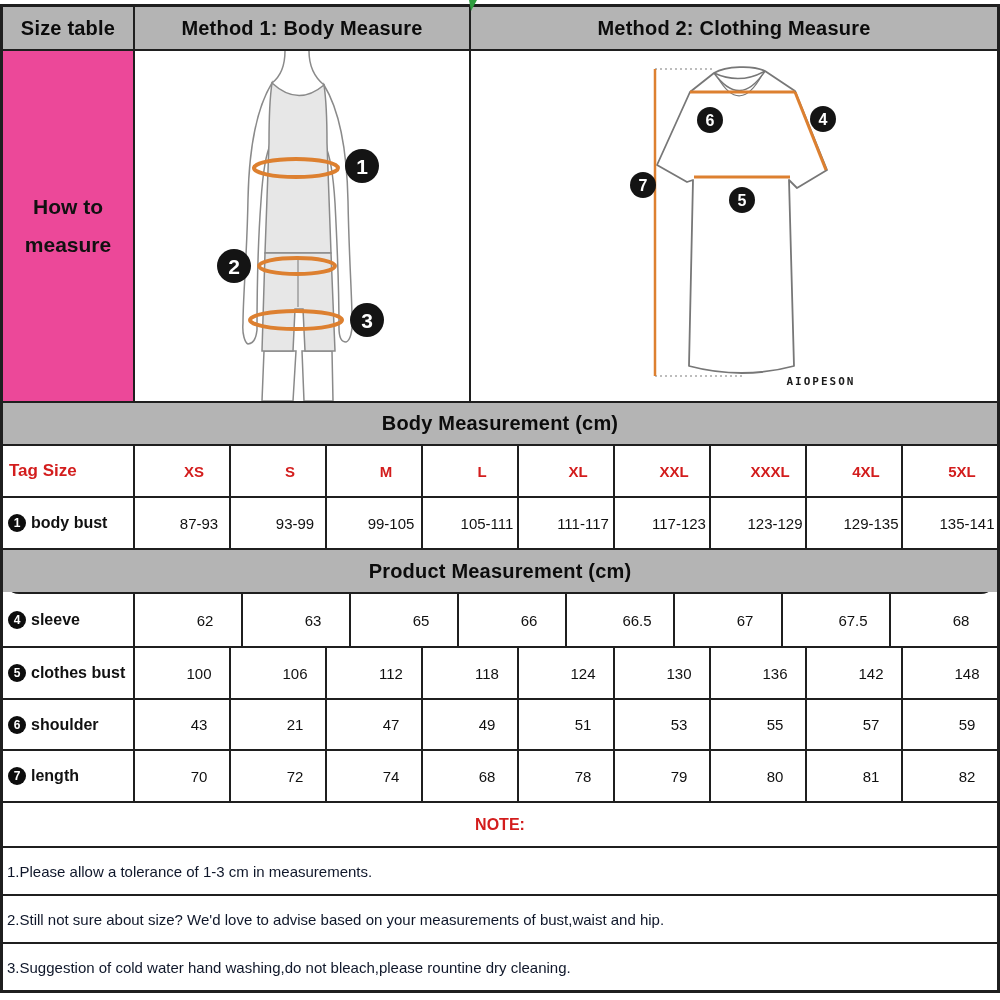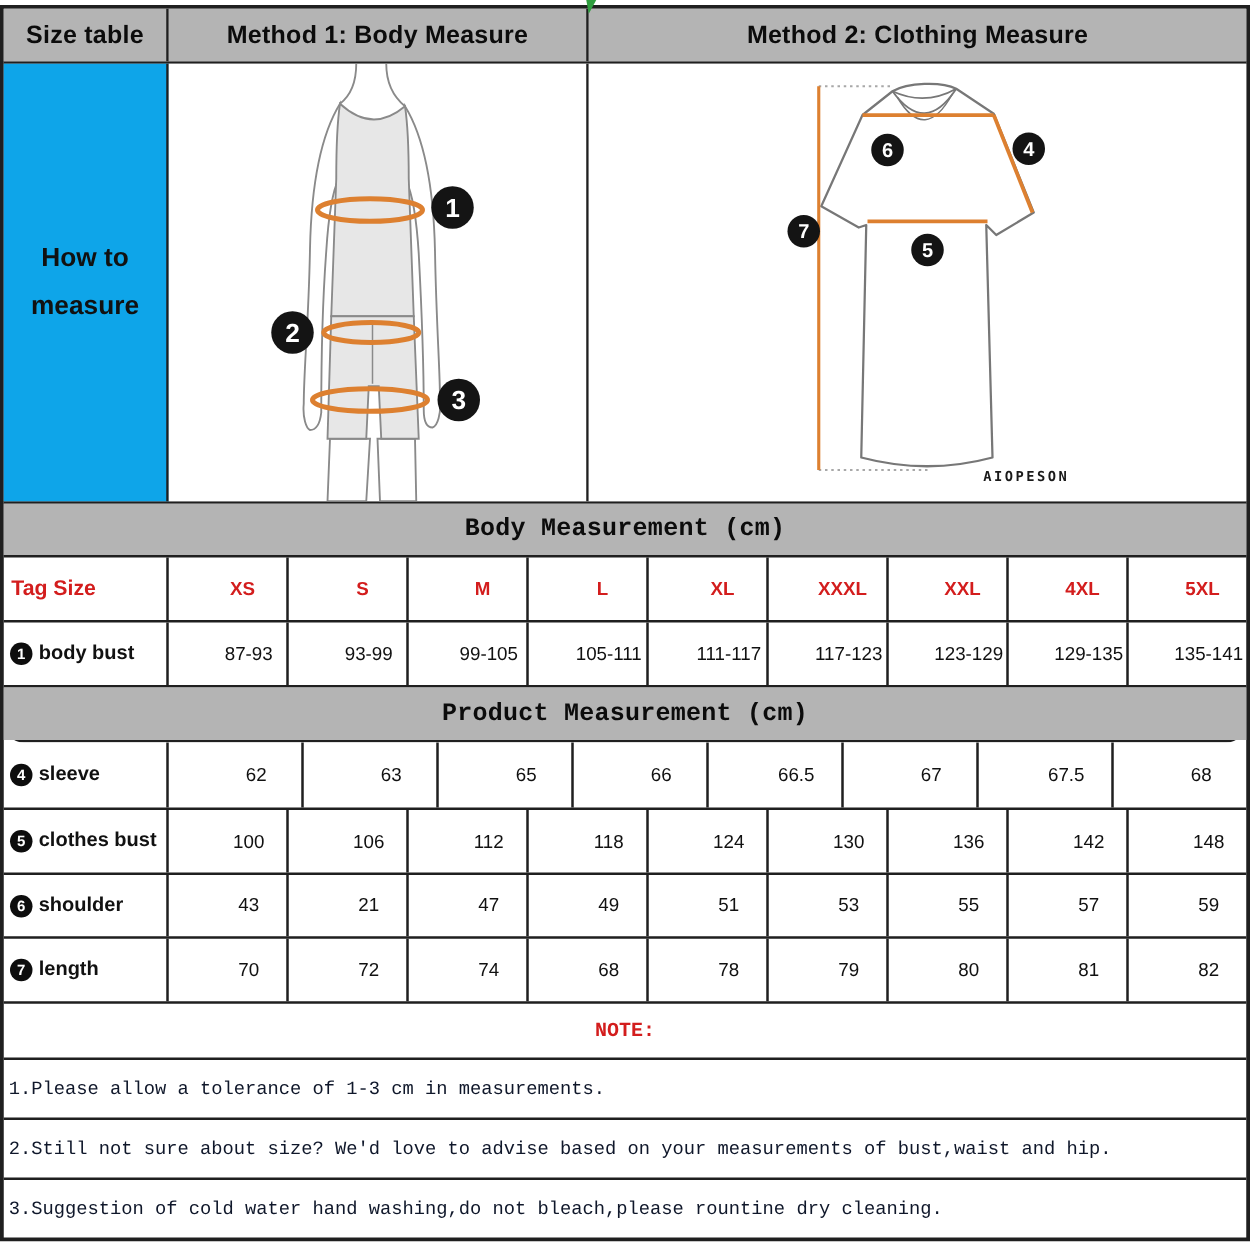--- a/index.html
+++ b/index.html
@@ -13,40 +13,40 @@
   .row { display:flex; border-bottom:2px solid #1f1f1f; }
   .row:last-child { border-bottom:none; }
 
   .cell { border-right:2px solid #1f1f1f; display:flex; align-items:center; justify-content:center;
     overflow:hidden; }
   .cell:last-child { border-right:none; }
 
   .c0   { flex:0 0 132px; }
   .cm1  { flex:0 0 336px; }
   .cflex{ flex:1; }
-  .cfull{ flex:1;font-family:Liberation Mono, monospace; }
+  .cfull{ flex:1; }
 
   .gray { background:#b4b4b4; }
   .hdr  { font-weight:bold; font-size:20px; color:#0c0c0c; letter-spacing:0.2px; }
 
   .r-top      { height:44px; }
   .r-howto    { height:352px; }
   .r-bar1     { height:43px; }
   .r-sizes    { height:52px;gap:24px; }
   .r-bust     { height:52px; }
   .r-bar2     { height:44px;border-radius:16px; }
   .r-sleeve   { height:54px; }
   .r-cbust    { height:52px; }
   .r-shoulder { height:51px; }
   .r-length   { height:52px; }
   .r-ntitle   { height:45px; }
   .r-note     { height:48px; }
   .r-note3    { height:46px; }
 
-  .howto-label { flex-direction:column; font-size:21px; font-weight:bold; gap:14px; background:#0ea5e9; }
+  .howto-label { flex-direction:column; font-size:21px; font-weight:bold; gap:14px; background:#ec4899; }
   .illus { background:#fff; align-items:flex-start; justify-content:flex-start; padding:0; }
 
   .red { color:#d31d1d; }
   .size-head { font-weight:bold; font-size:15px; }
   .tag-head { justify-content:flex-start; padding-left:6px; font-size:17px; font-weight:bold; }
 
   .lbl { justify-content:flex-start; padding-left:5px; gap:5px; font-weight:bold; font-size:16px; }
   .badge { flex:0 0 18px; width:18px; height:18px; border-radius:50%; background:#0d0d0d; color:#fff;
     display:inline-flex; align-items:center; justify-content:center; font-size:12px; font-weight:bold; }
   .val { font-size:15px;padding-left:34px; }
@@ -157,22 +157,22 @@
       <div class="cell cfull gray hdr">Body Measurement (cm)</div>
     </div>
 
     <div class="row r-sizes">
       <div class="cell c0 red tag-head">Tag Size</div>
       <div class="cell cflex red size-head">XS</div>
       <div class="cell cflex red size-head">S</div>
       <div class="cell cflex red size-head">M</div>
       <div class="cell cflex red size-head">L</div>
       <div class="cell cflex red size-head">XL</div>
+      <div class="cell cflex red size-head">XXL</div>
       <div class="cell cflex red size-head">XXXL</div>
-      <div class="cell cflex red size-head">XXL</div>
       <div class="cell cflex red size-head">4XL</div>
       <div class="cell cflex red size-head">5XL</div>
     </div>
 
     <div class="row r-bust">
       <div class="cell c0 lbl">
         <span class="badge">1</span>
         <span>body bust</span>
       </div>
       <div class="cell cflex val">87-93</div>

